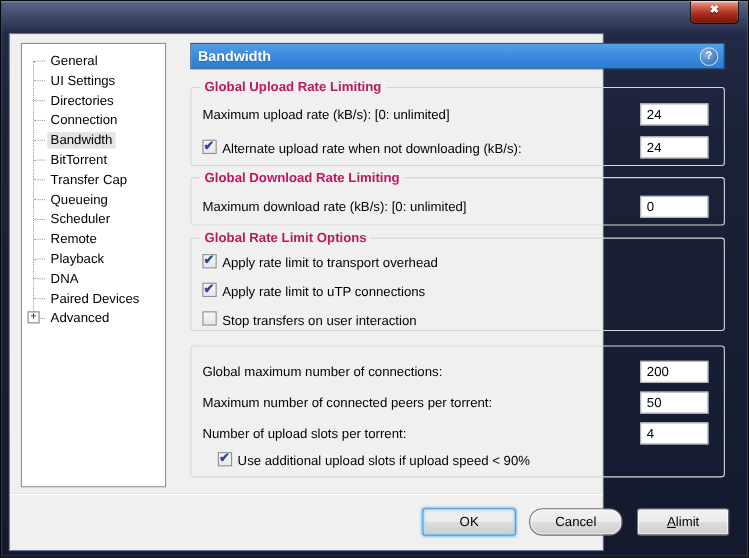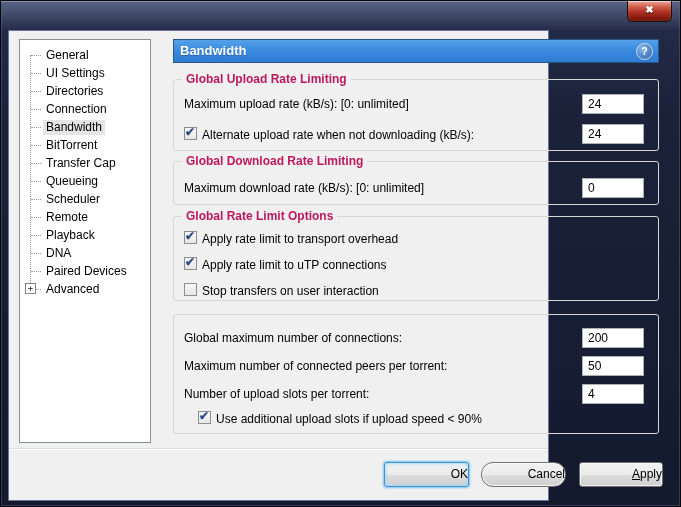--- a/index.html
+++ b/index.html
@@ -107,21 +107,21 @@
   
   .separator{
     position:absolute;left:0;right:0;top:417px;height:0;
     border-top:1px solid #dfdfdf;border-bottom:1px solid #ffffff;
   }
   .btn{
     position:absolute;top:431px;height:25px;box-sizing:border-box;
     border:1px solid #707070;border-radius:3px;
     background:linear-gradient(180deg,#f2f2f2 0%,#ebebeb 50%,#dddddd 50%,#cfcfcf 100%);
     font-family:"Liberation Sans", sans-serif;font-size:12px;color:#000;
-    text-align:right;line-height:22px;cursor:default;
+    text-align:center;line-height:22px;cursor:default;
     box-shadow:inset 0 0 0 1px rgba(255,255,255,.75);
   }
   .btn-ok{left:375px;width:85px;border-color:#3c93d6;box-shadow:0 0 2px 1px #7bc3f5, inset 0 0 3px 1px #a9d9f7;}
   .btn-cancel{left:472px;width:85px;border-radius:12px;}
   .btn-apply{left:570px;width:84px;}
   .ak{text-decoration:underline;}
 </style>
 </head>
 <body>
 
@@ -217,16 +217,16 @@
       <input class="tinput" style="top: 41px;" type="text" value="50">
       <span class="flabel" style="left:10px;top:72px;">Number of upload slots per torrent:</span>
       <input class="tinput" style="top: 69px;" type="text" value="4">
       <span class="cb on" style="left:24px;top:96px;"></span>
       <span class="flabel" style="left:42px;top:97px;">Use additional upload slots if upload speed &lt; 90%</span>
     </div>
 
     <div class="separator"></div>
     <div class="btn btn-ok">OK</div>
     <div class="btn btn-cancel">Cancel</div>
-    <div class="btn btn-apply"><span class="ak">A</span><span>pply</span></div>
+    <div class="btn btn-apply"><span class="ak">A</span><span>limit</span></div>
 
   </div>
 </div>
 
 </body></html>

